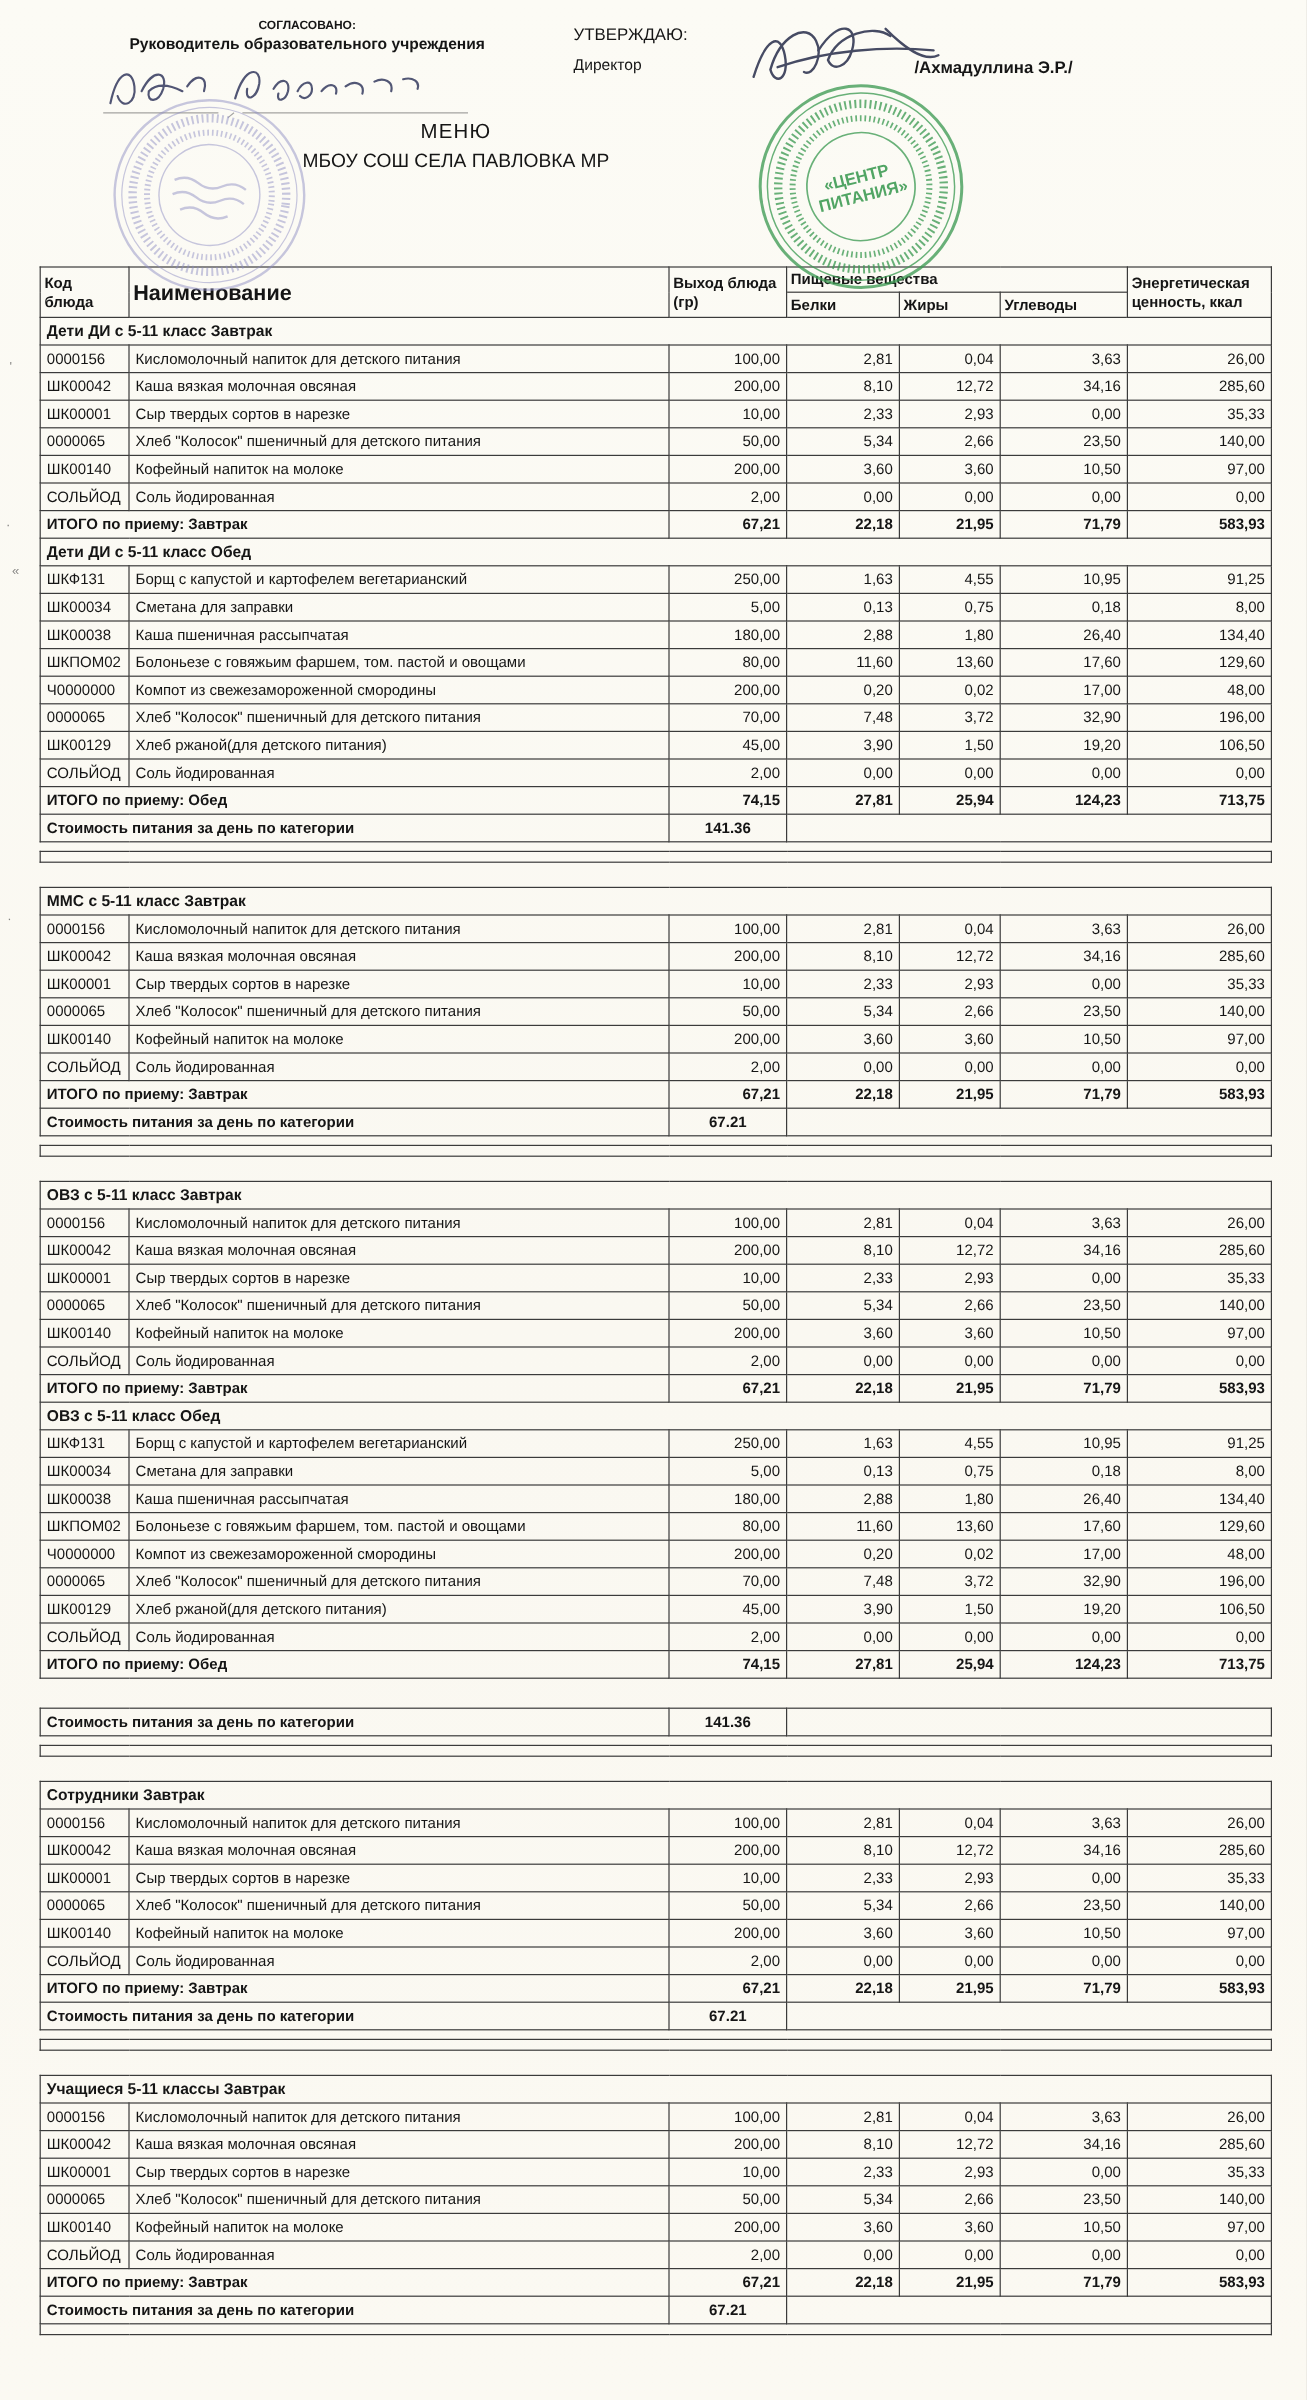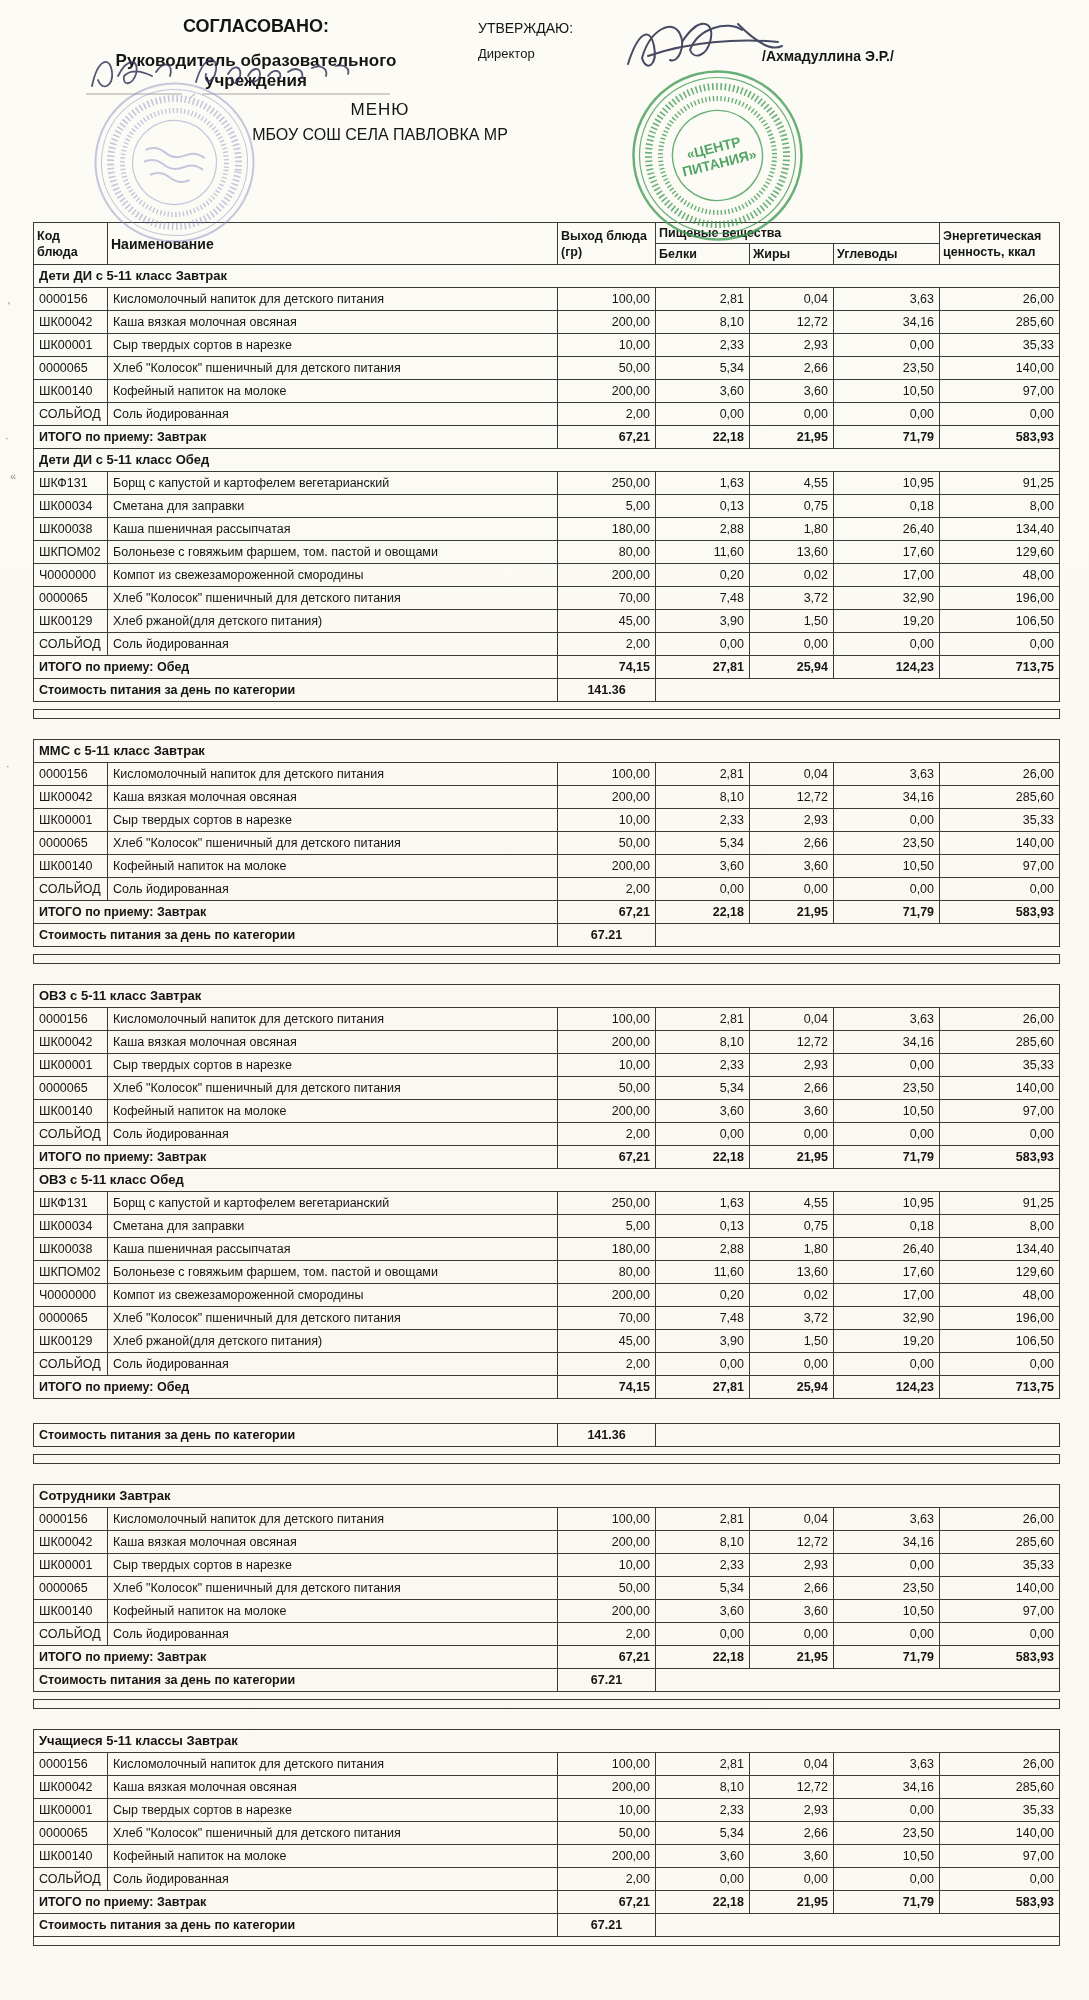--- a/index.html
+++ b/index.html
@@ -2,22 +2,22 @@
 <html><head>
 <meta charset="utf-8">
 <style>
   html,body{margin:0;padding:0;background:#d8d6d0;}
   .page{position:relative;width:1089px;min-height:2000px;margin:0 auto;
         background:linear-gradient(180deg,#fcfbf5 0%,#faf8f1 55%,#fbf9f2 100%);
         font-family:"Liberation Sans",sans-serif;color:#151515;overflow:hidden;}
   
   .hdr{position:relative;height:222px;}
   .agreed{position:absolute;left:70px;top:16px;width:372px;text-align:center;font-weight:bold;}
-  .agreed .lab{font-size:18px;}
-  .agreed .role{font-size:17px;margin-top:14px;}
+  .agreed .lab{font-size:10px;}
+  .agreed .role{font-size:13px;margin-top:2px;}
   .approved{position:absolute;left:478px;top:20px;font-weight:normal;}
   .approved .lab{font-size:14px;}
   .approved .role{font-size:13px;margin-top:10px;}
   .approved-name{position:absolute;left:762px;top:48px;font-weight:bold;font-size:14px;}
   .sig-agreed{position:absolute;left:78px;top:46px;}
   .sig-director{position:absolute;left:618px;top:8px;}
   .title-block{position:absolute;left:0;top:100px;width:760px;text-align:center;font-weight:normal;}
   .title-block .t1{font-size:17px;letter-spacing:1px;}
   .title-block .t2{font-size:15px;margin-top:7px;white-space:pre;}
   .title-block .t3{font-size:16px;margin-top:6px;}
@@ -123,21 +123,21 @@
         <col style="width:450px">
         <col style="width:98px">
       <col style="width:94px">
         <col style="width:84px">
         <col style="width:106px">
         <col style="width:120px">
     </colgroup>
     <thead>
       <tr>
         <th rowspan="2">Код блюда</th>
-        <th rowspan="2" style="font-size:14px">Наименование</th>
+        <th rowspan="2" style="font-size:18px">Наименование</th>
         <th rowspan="2">Выход блюда (гр)</th>
         <th colspan="3">Пищевые вещества</th>
         <th rowspan="2" class="th-energy">Энергетическая ценность, ккал</th>
       </tr>
       <tr>
         <th>Белки</th>
         <th>Жиры</th>
         <th>Углеводы</th>
       </tr>
     </thead>

